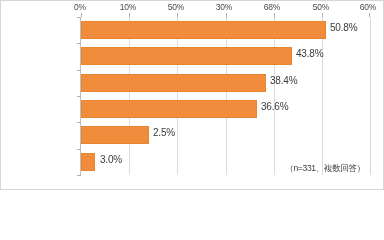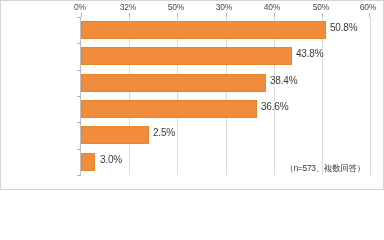--- a/index.html
+++ b/index.html
@@ -124,24 +124,24 @@
     letter-spacing: -0.3px;
   }
 </style>
 </head>
 <body>
 
 <div id="chart-frame">
 
   <div class="axis-top">
     <span class="tick-label" style="left:79px">0%</span>
-    <span class="tick-label" style="left:127px">32%</span>
+    <span class="tick-label" style="left:127px">10%</span>
     <span class="tick-label" style="left:175px">50%</span>
     <span class="tick-label" style="left:223px">30%</span>
-    <span class="tick-label" style="left:271px">40%</span>
+    <span class="tick-label" style="left:271px">68%</span>
     <span class="tick-label" style="left:320px">50%</span>
     <span class="tick-label" style="left:367px">60%</span>
   </div>
 
 
   <div class="plot">
 
     <div class="gridline" style="left:48.17px"></div>
     <div class="gridline" style="left:96.33px"></div>
     <div class="gridline" style="left:144.5px"></div>
@@ -188,15 +188,15 @@
 
     <div class="row" style="top:131.67px">
       <div class="ytick-mark" style="top:0px"></div>
       <div class="ytick-mark" style="top:26.33px"></div>
       <div class="bar" style="width:14.46px"></div>
       <span class="bar-value" style="left:19px">3.0%</span>
     </div>
 
   </div>
 
-  <div class="footnote">（n=573、複数回答）</div>
+  <div class="footnote">（n=331、複数回答）</div>
 
 </div>
 
 </body></html>

